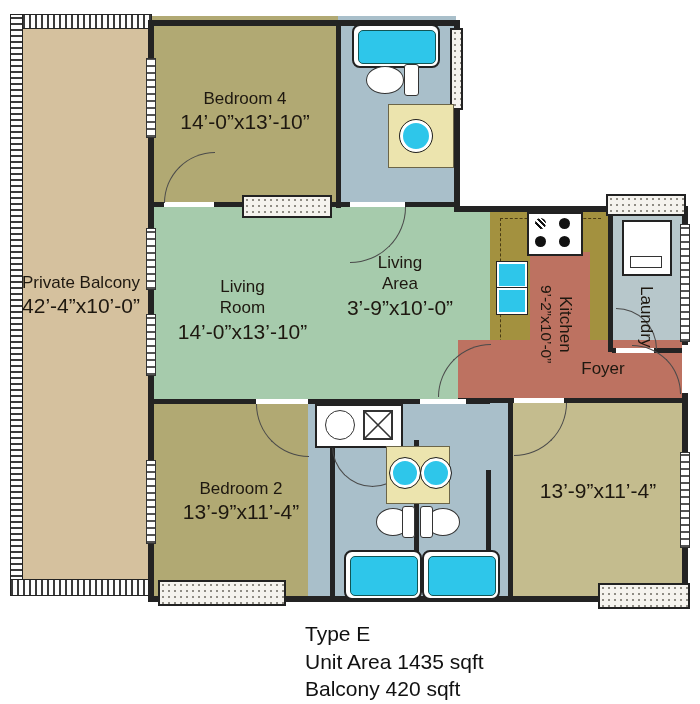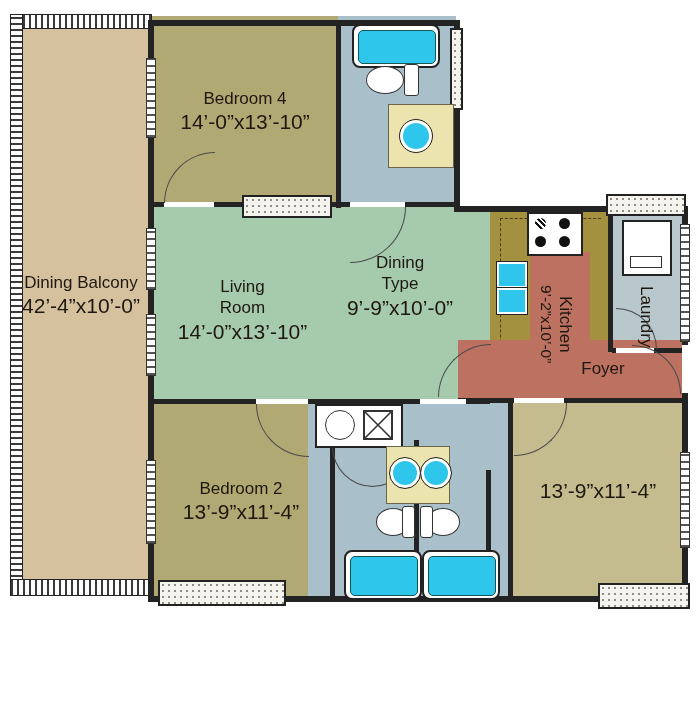--- a/index.html
+++ b/index.html
@@ -147,47 +147,52 @@
   <div class="toilet-bowl" style="left:426px;top:508px;width:32px;height:26px;"></div>
   <div class="toilet-tank" style="left:420px;top:506px;width:11px;height:30px;"></div>
   <div class="tub" style="left:344px;top:550px;width:66px;height:38px;">
       <div class="water"></div>
     </div>
   <div class="tub" style="left:422px;top:550px;width:66px;height:38px;">
       <div class="water"></div>
     </div>
 
   <div class="label" style="left:16px;top:272px;width:130px;">
-    <span class="nm">Dining Balcony</span>
+    <span class="nm">Private Balcony</span>
     <span class="dims">42’-4”x10’-0”</span>
   </div>
   <div class="label" style="left:162px;top:88px;width:166px;">
     <span class="nm">Bedroom 4</span>
     <span class="dims">14’-0”x13’-10”</span>
   </div>
   <div class="label" style="left:170px;top:276px;width:145px;text-align:center;">
     <span class="nm" style="width:70px;margin:0 auto;">Living Room</span>
     <span class="dims">14’-0”x13’-10”</span>
   </div>
   <div class="label" style="left:340px;top:252px;width:120px;">
-    <span class="nm" style="width:64px;margin:0 auto;">Dining Type</span>
-    <span class="dims">9’-9”x10’-0”</span>
+    <span class="nm" style="width:64px;margin:0 auto;">Living Area</span>
+    <span class="dims">3’-9”x10’-0”</span>
   </div>
   <div class="vlabel" style="left:536px;top:254px;height:140px;">
     <span class="nm">Kitchen</span>
     <span class="dims">9’-2”x10’-0”</span>
   </div>
   <div class="vlabel" style="left:636px;top:262px;height:110px;">
     <span class="nm">Laundry</span>
   </div>
   <div class="label" style="left:558px;top:358px;width:90px;">
     <span class="nm">Foyer</span>
   </div>
   <div class="label" style="left:156px;top:478px;width:170px;">
     <span class="nm">Bedroom 2</span>
     <span class="dims">13’-9”x11’-4”</span>
   </div>
   <div class="label" style="left:516px;top:478px;width:164px;">
     <span class="dims">13’-9”x11’-4”</span>
   </div>
 
+  <div class="caption" style="left:305px;top:620px;width:280px;">
+    <div>Type E</div>
+    <div>Unit Area 1435 sqft</div>
+    <div>Balcony 420 sqft</div>
+  </div>
 
 </div>
 
 </body></html>

